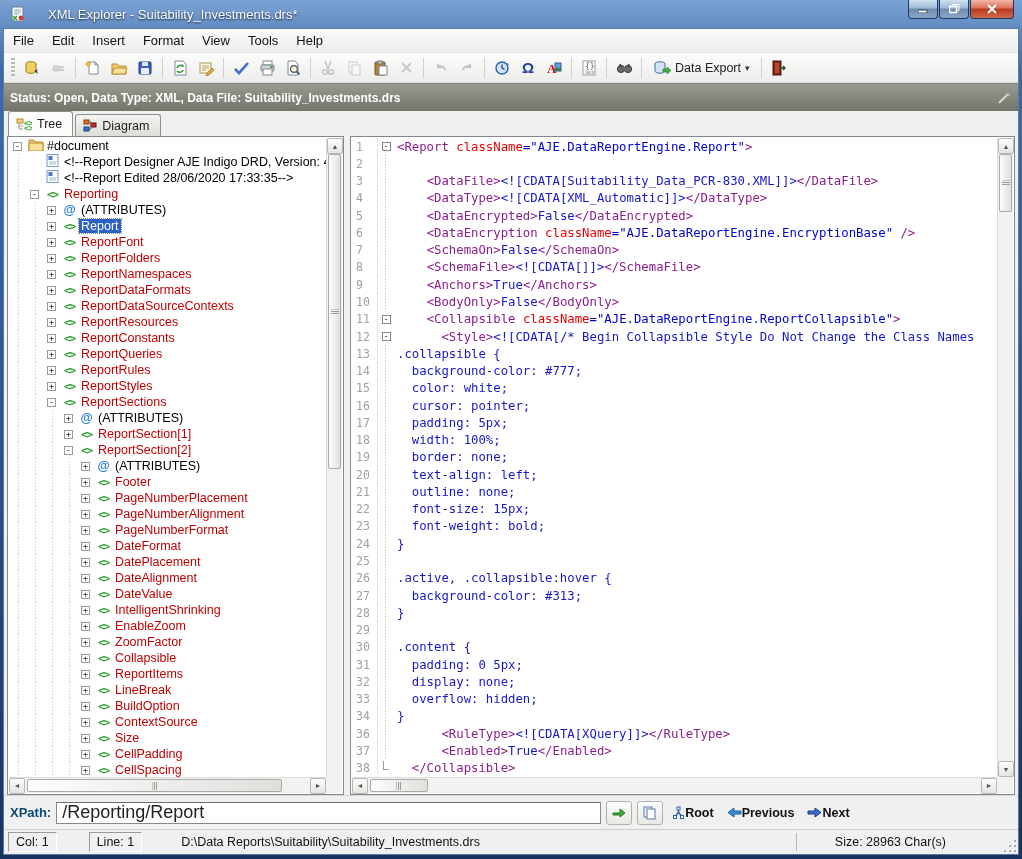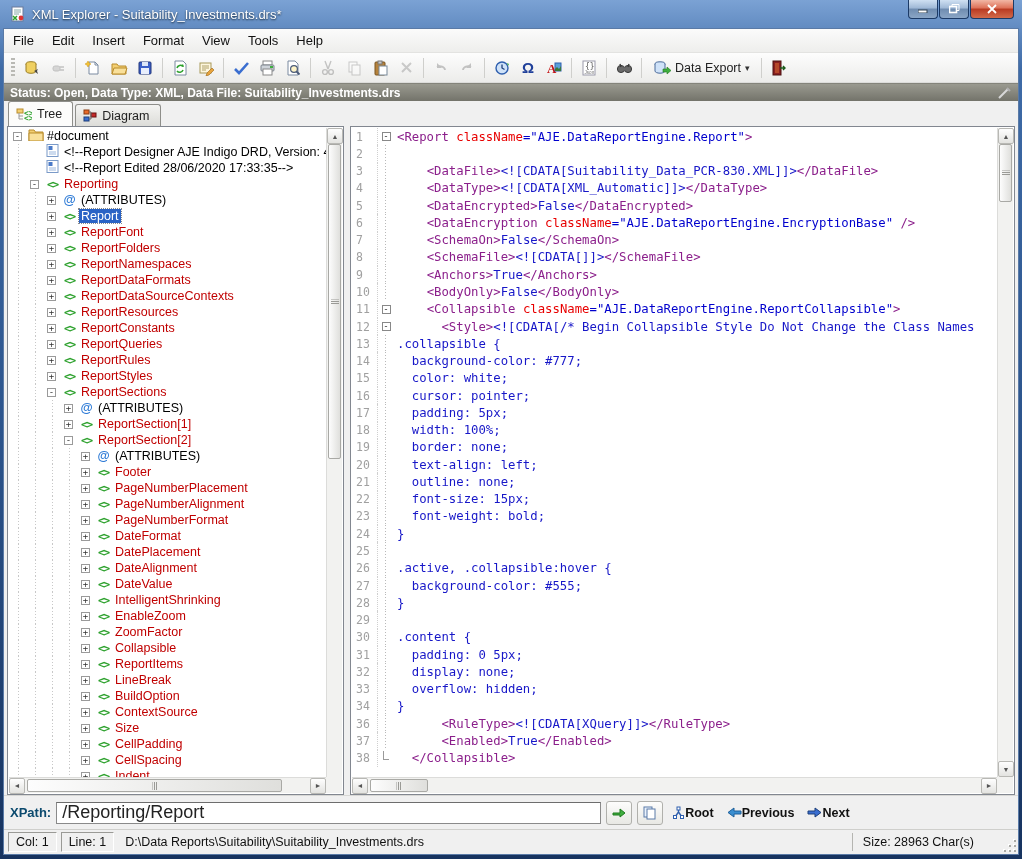--- a/index.html
+++ b/index.html
@@ -7,38 +7,38 @@
     --chrome:#f0f0f0; --strip-top:#9a9a90; --strip-bot:#73736a;
     --syntax-tag:#8b1f8b; --syntax-attr:#e80000; --syntax-val:#0000cd; --syntax-txt:#1717c8;
     --tree-red:#c00000; --sel-bg:#2a63c5;
   }
   *{margin:0;padding:0;box-sizing:border-box;}
   html,body{width:1022px;height:859px;overflow:hidden;font-family:"Liberation Sans",sans-serif;}
   .window{position:relative;width:1022px;height:859px;
     background:linear-gradient(180deg,var(--titlebar-top) 0%,var(--titlebar-mid) 8%,#2c548c 50%,var(--titlebar-bot) 100%);}
   
   .titlebar{position:absolute;top:0;left:0;right:0;height:28px;display:flex;align-items:center;padding-left:10px;}
-  .title-text{color:#fff;font-size:13px;margin-left:6px;text-shadow:0 1px 2px #123;}
+  .title-text{color:#fff;font-size:13px;margin-left:22px;text-shadow:0 1px 2px #123;}
   .wincontrols{position:absolute;top:0;right:8px;display:flex;}
   .wbtn{width:30px;height:19px;border:1px solid #1c3a66;border-top:none;display:flex;align-items:center;justify-content:center;
     background:linear-gradient(180deg,#cfe0f2 0%,#9fb8d6 45%,#6f8cb0 50%,#8ba6c6 100%);border-radius:0 0 4px 4px;margin-left:1px;}
   .wbtn.close{width:44px;background:linear-gradient(180deg,#f2b7a5 0%,#dd7057 45%,#b93a22 50%,#d26a4a 100%);}
   
   .app{position:absolute;top:28px;left:3px;right:3px;bottom:4px;background:var(--chrome);display:flex;flex-direction:column;border:1px solid #5a7aa6;}
   .menubar{height:24px;display:flex;align-items:center;background:linear-gradient(#fbfbfb,#eeeeec);font-size:13px;color:#111;border-bottom:1px solid #e3e3e1;}
   .menu-item{padding:3px 9px;cursor:default;}
   .toolbar{height:30px;display:flex;align-items:center;background:linear-gradient(#fdfdfd,#ececea);gap:2px;padding:0 4px;border-bottom:1px solid #dcdcda;}
   .tgrip{width:4px;height:20px;margin:0 3px;background:repeating-linear-gradient(to bottom,#b9b9b4 0 2px,transparent 2px 4px);}
   .tbtn{width:24px;height:24px;display:flex;align-items:center;justify-content:center;border-radius:3px;}
   .tbtn.disabled{opacity:.4;filter:grayscale(1);}
   .tsep{width:1px;height:20px;background:#cfcfcc;margin:0 3px;}
   .tbtn-label{display:flex;align-items:center;gap:4px;height:24px;padding:0 6px;border-radius:3px;font-size:12.5px;color:#222;}
   .glyph{font-size:14px;font-weight:bold;line-height:1;}
   
-  .statusstrip{height:18px;background:linear-gradient(var(--strip-top),var(--strip-bot));color:#fff;font-weight:bold;font-size:12px;
+  .statusstrip{height:28px;background:linear-gradient(var(--strip-top),var(--strip-bot));color:#fff;font-weight:bold;font-size:12px;
     display:flex;align-items:center;padding:0 6px;border-top:1px solid #84847b;}
   .statusstrip .spacer{flex:1;}
   
   .tabstrip{height:25px;display:flex;align-items:flex-end;padding-left:4px;background:var(--chrome);}
   .tab{display:flex;align-items:center;gap:5px;font-size:12.5px;color:#222;border:1px solid #8e8e8a;border-bottom:none;
     border-radius:3px 3px 0 0;padding:3px 10px 3px 7px;background:linear-gradient(#f4f4f2,#dcdcd8);margin-right:2px;height:22px;}
   .tab.active{background:#fcfcfb;height:25px;position:relative;z-index:2;}
   
   .main{flex:1;display:flex;padding:0 3px;position:relative;background:var(--chrome);min-height:0;}
   .panel{background:#fff;border:1px solid #828790;position:relative;overflow:hidden;}
@@ -83,21 +83,21 @@
     background:repeating-linear-gradient(to bottom,#9a9a96 0 1px,transparent 1px 2px);}
   .hscroll .sb-grip{width:5px;height:8px;background:repeating-linear-gradient(to right,#9a9a96 0 1px,transparent 1px 2px);}
   .corner{position:absolute;right:1px;bottom:1px;width:16px;height:16px;background:#f2f2f0;}
   
   .xpathbar{height:34px;display:flex;align-items:center;background:var(--chrome);border-top:1px solid #d8d8d5;padding:0 6px;gap:5px;}
   .xpath-label{font-weight:bold;font-size:13px;color:#0c4a6e;}
   .xpath-input{width:545px;height:22px;background:#fff;border:1px solid #8a8a8a;border-top-color:#6d6d6d;font-size:18px;padding:2px 5px;color:#222;font-family:"Liberation Sans",sans-serif;}
   .xbtn{width:26px;height:24px;display:flex;align-items:center;justify-content:center;border:1px solid #b0b0ac;border-radius:3px;background:linear-gradient(#fdfdfc,#e8e8e4);}
   .xlink{display:flex;align-items:center;gap:0;font-size:12.5px;font-weight:bold;color:#111;padding:2px 4px;}
   
-  .statusbar{height:25px;display:flex;align-items:center;background:var(--chrome);border-top:1px solid #cfcfcc;padding:0 4px;font-size:12.5px;color:#111;position:relative;}
+  .statusbar{height:25px;display:flex;align-items:center;background:var(--chrome);border-top:1px solid #cfcfcc;padding:0 4px;font-size:12.5px;color:#111;position:relative;gap:28px;}
   .sfield{border:1px solid;border-color:#9a9a96 #fff #fff #9a9a96;padding:2px 7px;margin-right:4px;background:var(--chrome);}
   .spath{padding:2px 7px;}
   .ssep{width:1px;align-self:stretch;margin:3px 0;background:#b5b5b1;}
   .ssize{padding:2px 10px;}
   .grip{position:absolute;right:2px;bottom:2px;width:13px;height:13px;}
   .grip i{position:absolute;width:2px;height:2px;background:#a9a9a5;box-shadow:-1px -1px 0 #fff;}
 </style>
 </head>
 <body>
 
@@ -800,21 +800,21 @@
             <div class="code-row"><span class="lnum">17</span><span class="fold mid"></span><span class="codeline"><span class="tk-txt">  padding: 5px;</span></span></div>
             <div class="code-row"><span class="lnum">18</span><span class="fold mid"></span><span class="codeline"><span class="tk-txt">  width: 100%;</span></span></div>
             <div class="code-row"><span class="lnum">19</span><span class="fold mid"></span><span class="codeline"><span class="tk-txt">  border: none;</span></span></div>
             <div class="code-row"><span class="lnum">20</span><span class="fold mid"></span><span class="codeline"><span class="tk-txt">  text-align: left;</span></span></div>
             <div class="code-row"><span class="lnum">21</span><span class="fold mid"></span><span class="codeline"><span class="tk-txt">  outline: none;</span></span></div>
             <div class="code-row"><span class="lnum">22</span><span class="fold mid"></span><span class="codeline"><span class="tk-txt">  font-size: 15px;</span></span></div>
             <div class="code-row"><span class="lnum">23</span><span class="fold mid"></span><span class="codeline"><span class="tk-txt">  font-weight: bold;</span></span></div>
             <div class="code-row"><span class="lnum">24</span><span class="fold mid"></span><span class="codeline"><span class="tk-txt">}</span></span></div>
             <div class="code-row"><span class="lnum">25</span><span class="fold mid"></span><span class="codeline"><span class="tk-txt"></span></span></div>
             <div class="code-row"><span class="lnum">26</span><span class="fold mid"></span><span class="codeline"><span class="tk-txt">.active, .collapsible:hover {</span></span></div>
-            <div class="code-row"><span class="lnum">27</span><span class="fold mid"></span><span class="codeline"><span class="tk-txt">  background-color: #555;</span></span></div>
+            <div class="code-row"><span class="lnum">27</span><span class="fold mid"></span><span class="codeline"><span class="tk-txt">  background-color: #313;</span></span></div>
             <div class="code-row"><span class="lnum">28</span><span class="fold mid"></span><span class="codeline"><span class="tk-txt">}</span></span></div>
             <div class="code-row"><span class="lnum">29</span><span class="fold mid"></span><span class="codeline"><span class="tk-txt"></span></span></div>
             <div class="code-row"><span class="lnum">30</span><span class="fold mid"></span><span class="codeline"><span class="tk-txt">.content {</span></span></div>
             <div class="code-row"><span class="lnum">31</span><span class="fold mid"></span><span class="codeline"><span class="tk-txt">  padding: 0 5px;</span></span></div>
             <div class="code-row"><span class="lnum">32</span><span class="fold mid"></span><span class="codeline"><span class="tk-txt">  display: none;</span></span></div>
             <div class="code-row"><span class="lnum">33</span><span class="fold mid"></span><span class="codeline"><span class="tk-txt">  overflow: hidden;</span></span></div>
             <div class="code-row"><span class="lnum">34</span><span class="fold mid"></span><span class="codeline"><span class="tk-txt">}</span></span></div>
             <div class="code-row"><span class="lnum">36</span><span class="fold mid"></span><span class="codeline"><span class="tk-pln">      </span><span class="tk-tag">&lt;RuleType&gt;</span><span class="tk-txt">&lt;![CDATA[XQuery]]&gt;</span><span class="tk-tag">&lt;/RuleType&gt;</span></span></div>
             <div class="code-row"><span class="lnum">37</span><span class="fold mid"></span><span class="codeline"><span class="tk-pln">      </span><span class="tk-tag">&lt;Enabled&gt;</span><span class="tk-txt">True</span><span class="tk-tag">&lt;/Enabled&gt;</span></span></div>
             <div class="code-row"><span class="lnum">38</span><span class="fold"><span class="fend"></span></span><span class="codeline"><span class="tk-pln">  </span><span class="tk-tag">&lt;/Collapsible&gt;</span></span></div>

